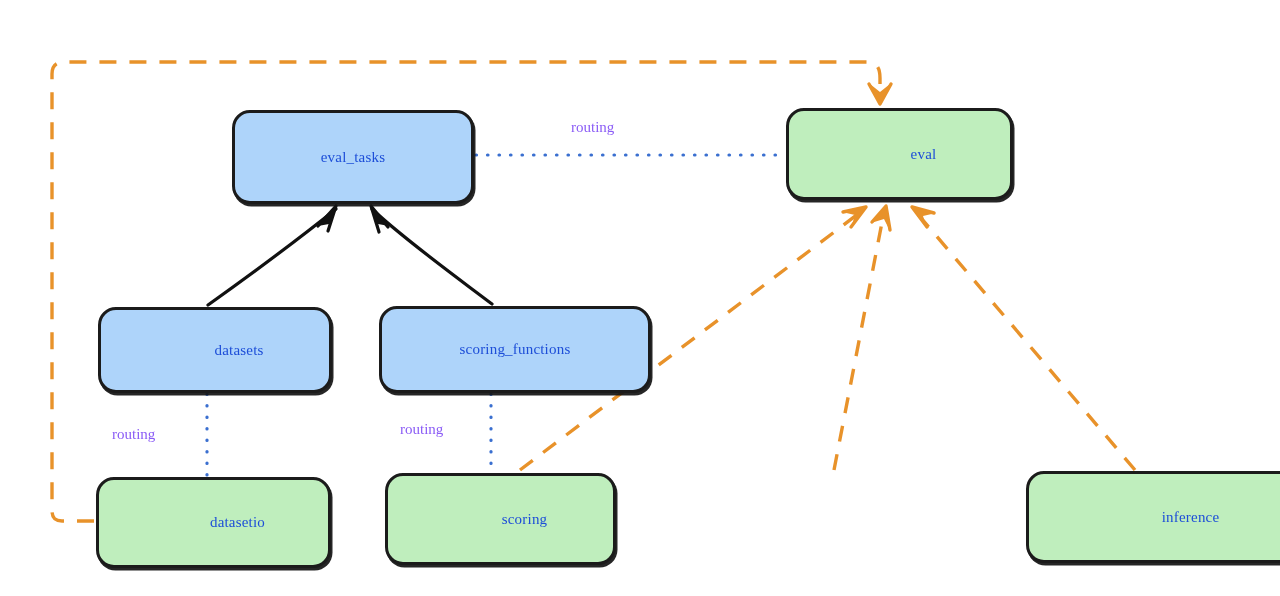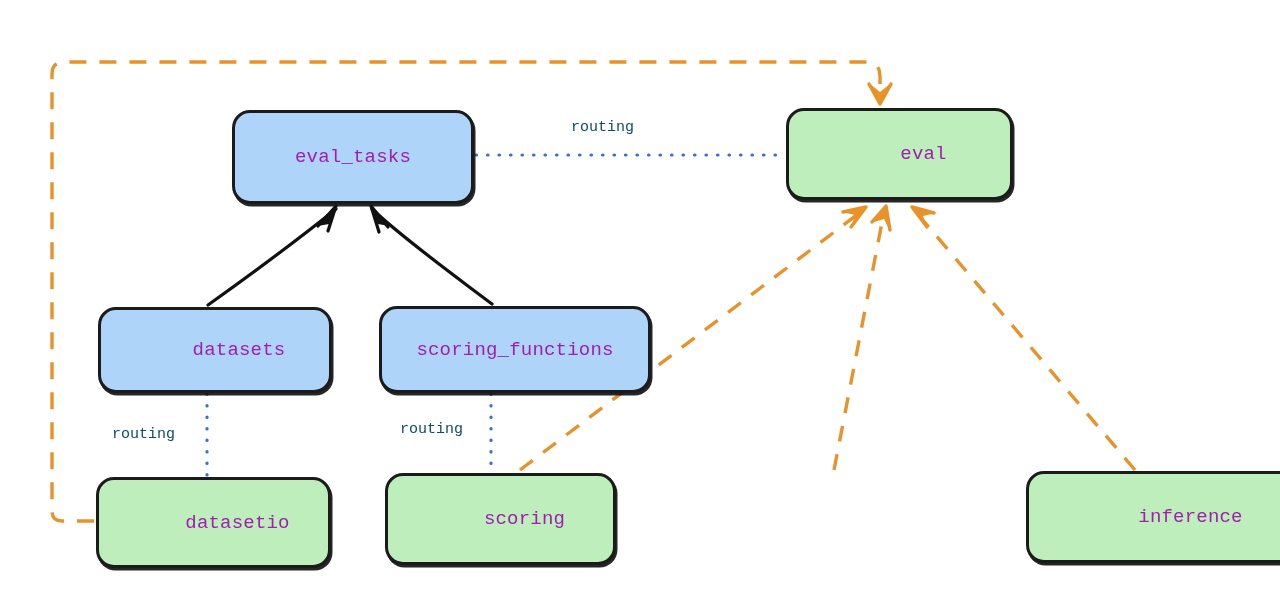--- a/index.html
+++ b/index.html
@@ -33,32 +33,32 @@
     align-items: center;
     justify-content: center;
     border: 3px solid #1b1b1b;
     border-radius: 18px;
     z-index: 3;
     box-shadow: 1.5px 2.5px 0 0 rgba(20,20,20,0.92);
   }
   .node.blue  { background: #aed4fa; }
   .node.green { background: #bfeebd; padding-left: 48px; }
   .node-label {
-    font-family: Liberation Mono, monospace;
-    font-size: 19px;
+    font-family: Liberation Serif, serif;
+    font-size: 15px;
     letter-spacing: 0.2px;
-    color: #a21caf;
+    color: #1d4ed8;
     white-space: nowrap;
     font-weight: 400;
   }
   .edge-label {
     position: absolute;
-    font-family: Liberation Mono, monospace;
+    font-family: Liberation Serif, serif;
     font-size: 15px;
-    color: #0c4a6e;
+    color: #8b5cf6;
     white-space: nowrap;
     z-index: 4;
     font-weight: 400;
   }
 </style>
 </head>
 <body>
 
 <div id="canvas">
 

